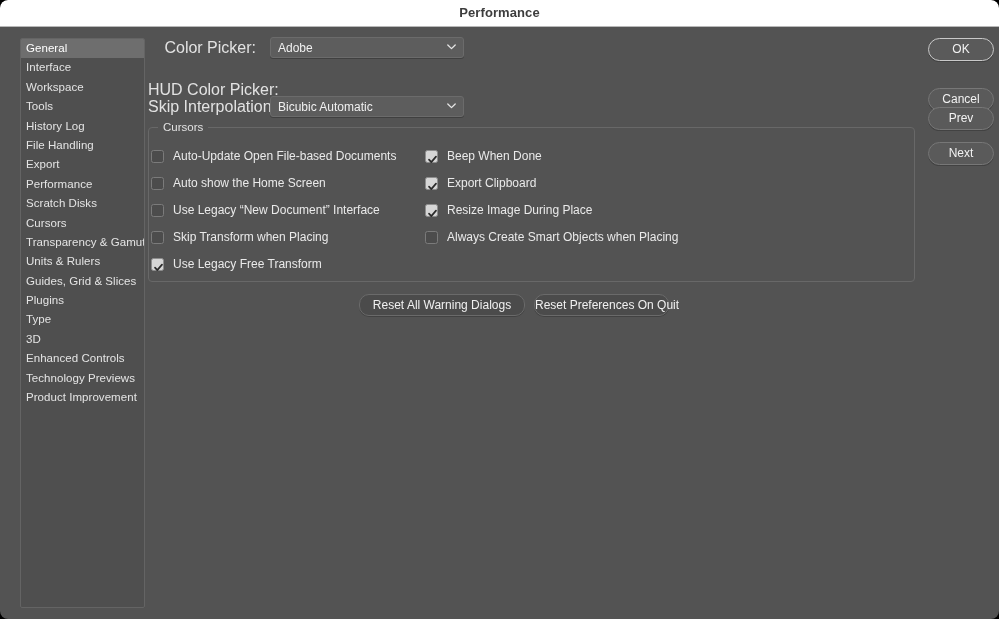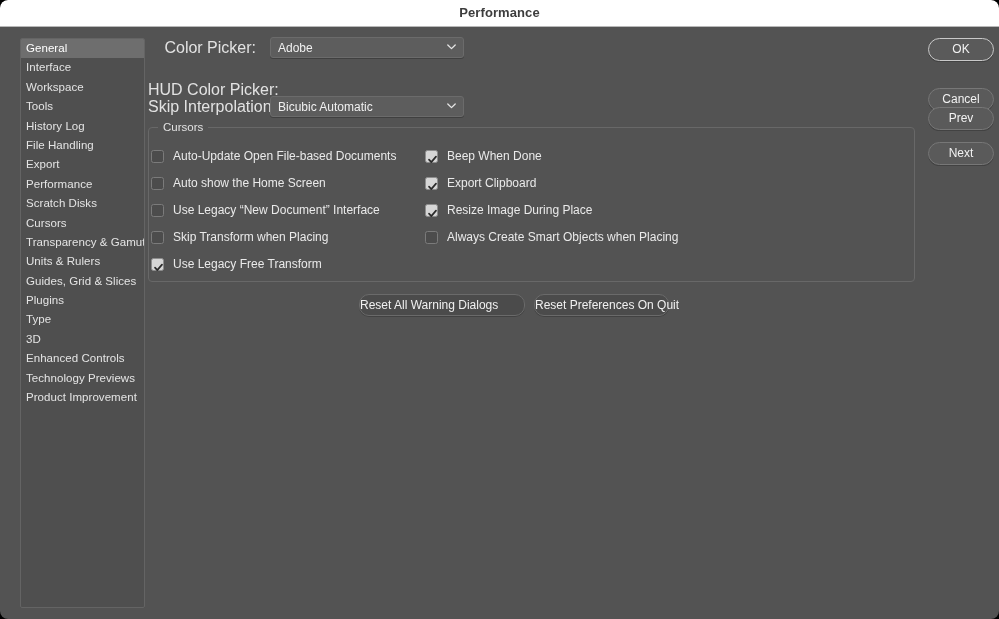--- a/index.html
+++ b/index.html
@@ -150,21 +150,21 @@
   
   .reset-btn {
     position: absolute;
     height: 22px;
     background: #4b4b4b;
     border: 1px solid #6a6a6a;
     border-radius: 10px;
     color: #f0f0f0;
     font-size: 12px;
     line-height: 20px;
-    text-align: left;
+    text-align: center;
     box-shadow: 0 1px 0 rgba(0,0,0,.2);
     white-space: nowrap;
   }
   
   .act-btn {
     position: absolute;
     left: 928px;
     width: 66px; height: 23px;
     background: #5a5a5a;
     border: 1px solid #777777;

